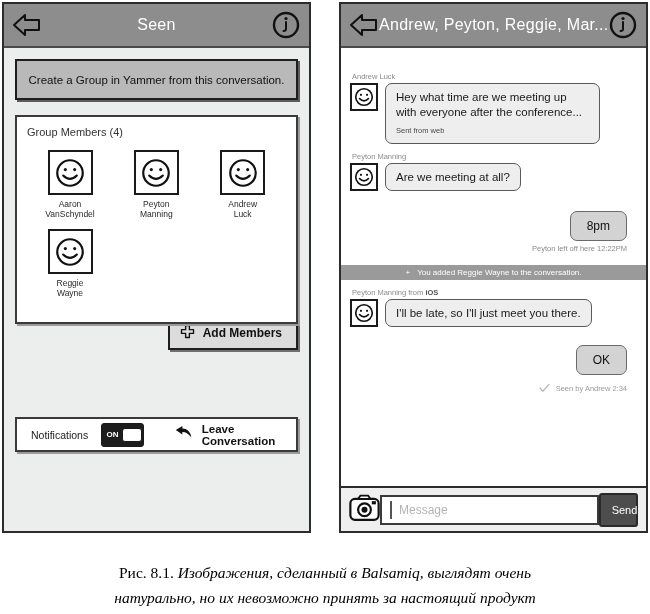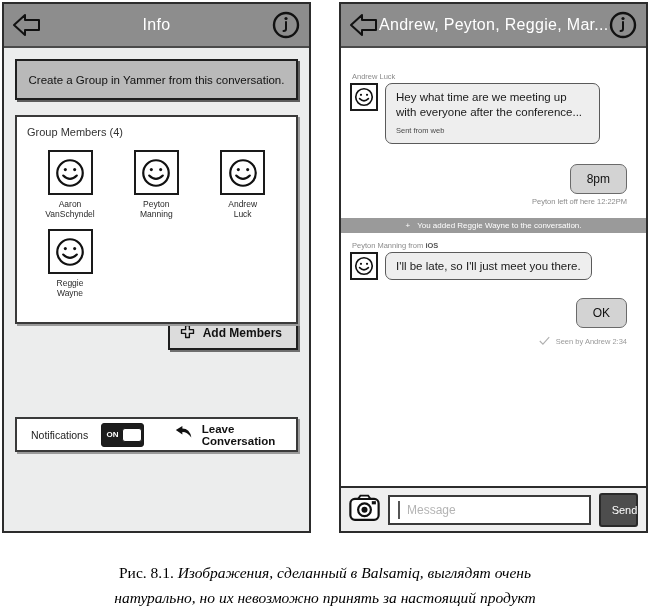--- a/index.html
+++ b/index.html
@@ -196,21 +196,20 @@
     color: #ffffff;
     margin: 4px -9px 8px -9px;
   }
 
   .composer {
     flex: 0 0 auto;
     height: 45px;
     background: #efefef;
     border-top: 2px solid #2c2c2c;
     display: flex; align-items: center;
-    gap: 8px;
     padding: 0 8px;
   }
   .msg-input {
     flex: 1; height: 30px;
     background: #ffffff;
     border: 2px solid #3a3a3a;
     display: flex; align-items: center;
     padding-left: 8px;
     position: relative;
   }
@@ -244,21 +243,21 @@
 <body>
 
 <div class="phone" id="phone-left">
 
   <div class="titlebar">
     <span class="back-icon">
       <svg viewBox="0 0 30 26" width="30" height="26">
         <path d="M13 3 L2 13 L13 23 L13 18 L27 18 L27 8 L13 8 Z" fill="#8d8d8d" stroke="#111" stroke-width="2" stroke-linejoin="round"></path>
       </svg>
     </span>
-    <span class="title">Info</span>
+    <span class="title">Seen</span>
     <span class="info-icon">
       <svg viewBox="0 0 30 30" width="30" height="30">
         <circle cx="15" cy="15" r="12" fill="none" stroke="#111" stroke-width="2.4"></circle>
         <circle cx="15" cy="8.5" r="1.6" fill="#111"></circle>
         <path d="M15 12 L15 19 Q15 21 12.5 21" fill="none" stroke="#111" stroke-width="2" stroke-linecap="round"></path>
       </svg>
     </span>
   </div>
 
   <div class="left-body">
@@ -394,20 +393,36 @@
             <path d="M12 23 Q20 31 28 23" fill="none" stroke="#111" stroke-width="3" stroke-linecap="round"></path>
           </svg>
         </span>
         <div class="bubble-in">
           <span>Hey what time are we meeting up with everyone after the conference...</span>
           <div class="bubble-meta">Sent from web</div>
         </div>
       </div>
     </div>
 
+    <div class="msg-block">
+      <div class="sender">Peyton Manning</div>
+      <div class="msg-row">
+        <span class="msg-avatar">
+          <svg viewBox="0 0 40 40" width="22" height="22">
+            <circle cx="20" cy="20" r="15" fill="none" stroke="#111" stroke-width="3"></circle>
+            <circle cx="14.5" cy="16" r="2" fill="#111"></circle>
+            <circle cx="25.5" cy="16" r="2" fill="#111"></circle>
+            <path d="M12 23 Q20 31 28 23" fill="none" stroke="#111" stroke-width="3" stroke-linecap="round"></path>
+          </svg>
+        </span>
+        <div class="bubble-in">
+          <span>Are we meeting at all?</span>
+        </div>
+      </div>
+    </div>
 
     <div class="msg-block" style="margin-top:12px;">
       <div class="out-row">
         <div class="bubble-out">8pm</div>
       </div>
       <div class="out-meta">Peyton left off here 12:22PM</div>
     </div>
 
     <div class="sysbar">
       <span>+</span>

